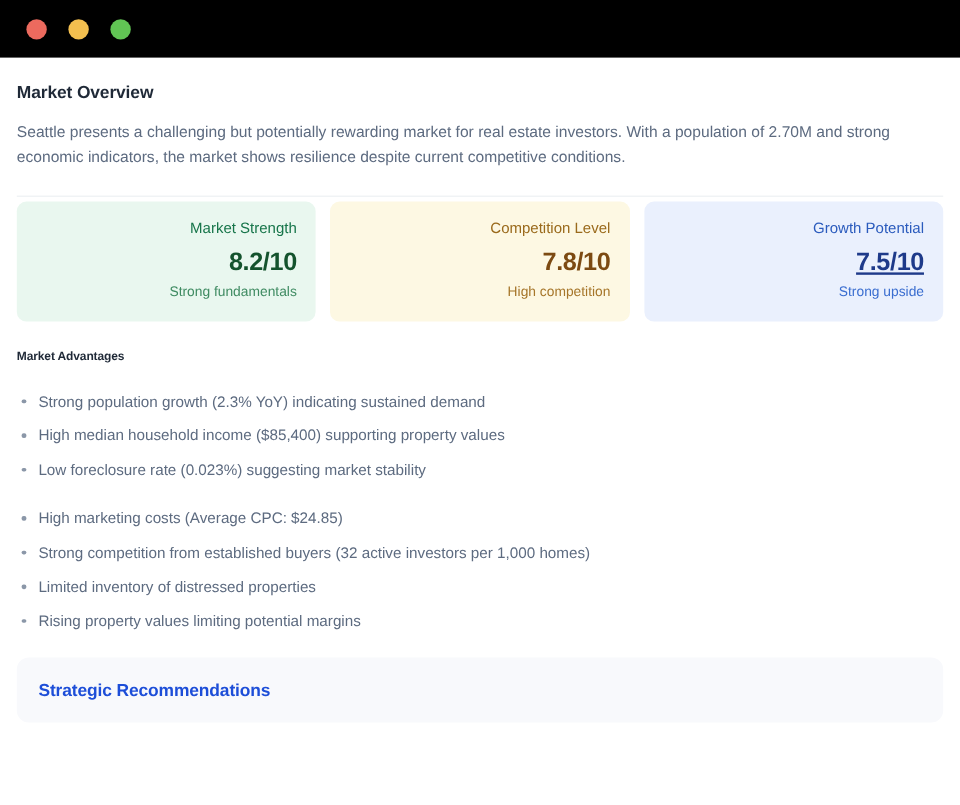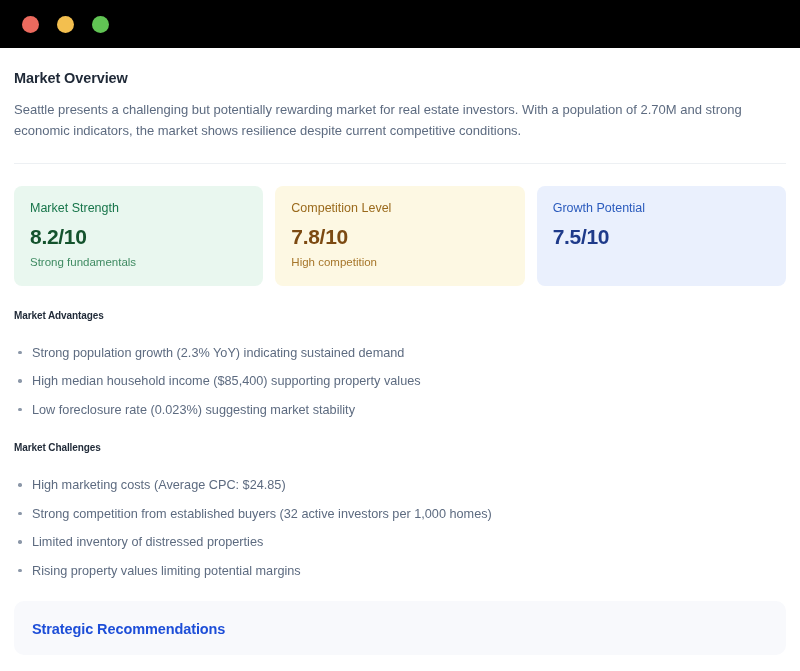--- a/index.html
+++ b/index.html
@@ -69,21 +69,22 @@
   .divider {
     height: 1px;
     background: #edf0f3;
     margin: 22px 0 0 0;
   }
 
   
   .cards {
     display: flex;
     gap: 12px;
-    margin-top: 22px;
+    margin-top: 4px;
+    text-align: right;
   }
   .card {
     flex: 1 1 0;
     border-radius: 8px;
     padding: 15px 16px 16px 16px;
     box-sizing: border-box;
     min-height: 88px;
   }
   .card-label {
     font-size: 12.5px;
@@ -107,21 +108,21 @@
   .card-green  .card-value { color: #14532d; }
   .card-green  .card-note  { color: #3f8b62; }
 
   .card-amber  { background: #fdf8e3; }
   .card-amber  .card-label { color: #9a6a1c; }
   .card-amber  .card-value { color: #7c4a12; }
   .card-amber  .card-note  { color: #a6762a; }
 
   .card-blue   { background: #eaf0fd; }
   .card-blue   .card-label { color: #2b5bbd; }
-  .card-blue   .card-value { color: #1e3a8a; }
+  .card-blue   .card-value { color: #1e3a8a; text-decoration: underline; }
   .card-blue   .card-note  { color: #3b6ed0; }
 
   
   h3.list-title {
     font-size: 10px;
     font-weight: bold;
     color: #1f2937;
     margin: 24px 0 0 0;
     letter-spacing: -0.1px;
   }
@@ -195,32 +196,32 @@
 
       <div class="card card-amber">
         <p class="card-label">Competition Level</p>
         <p class="card-value">7.8/10</p>
         <p class="card-note">High competition</p>
       </div>
 
       <div class="card card-blue">
         <p class="card-label">Growth Potential</p>
         <p class="card-value">7.5/10</p>
+        <p class="card-note">Strong upside</p>
       </div>
 
     </div>
 
     <h3 class="list-title">Market Advantages</h3>
     <ul class="bullets">
       <li>Strong population growth (2.3% YoY) indicating sustained demand</li>
       <li>High median household income ($85,400) supporting property values</li>
       <li>Low foreclosure rate (0.023%) suggesting market stability</li>
     </ul>
 
-    <h3 class="list-title">Market Challenges</h3>
     <ul class="bullets">
       <li>High marketing costs (Average CPC: $24.85)</li>
       <li>Strong competition from established buyers (32 active investors per 1,000 homes)</li>
       <li>Limited inventory of distressed properties</li>
       <li>Rising property values limiting potential margins</li>
     </ul>
 
     <div class="recommendations">
       <h3 class="rec-title">Strategic Recommendations</h3>
 

